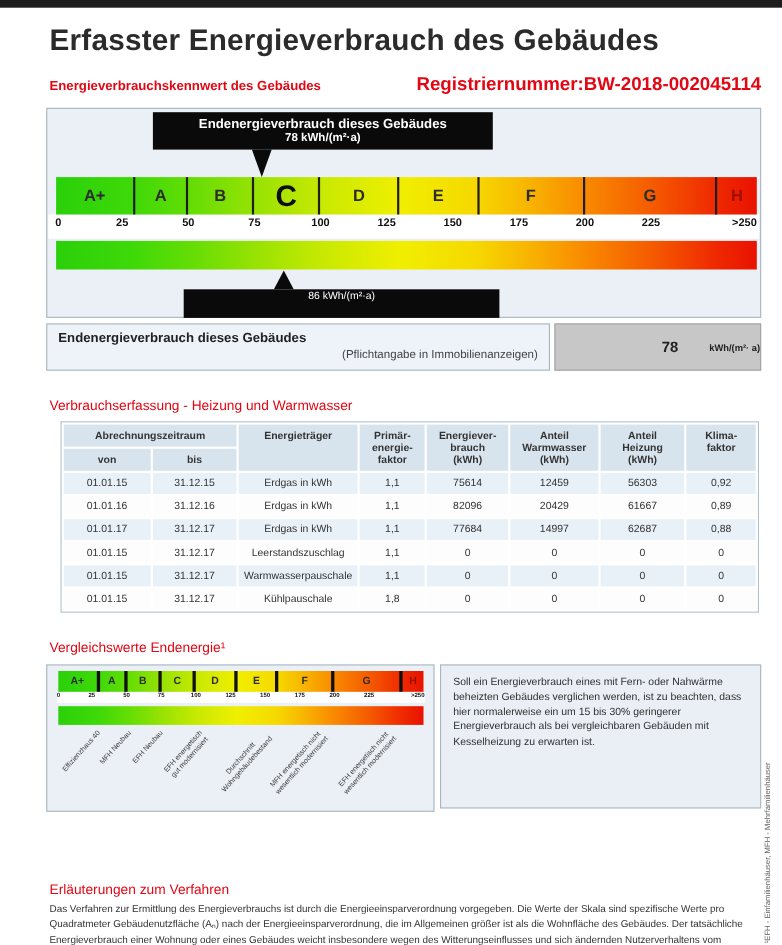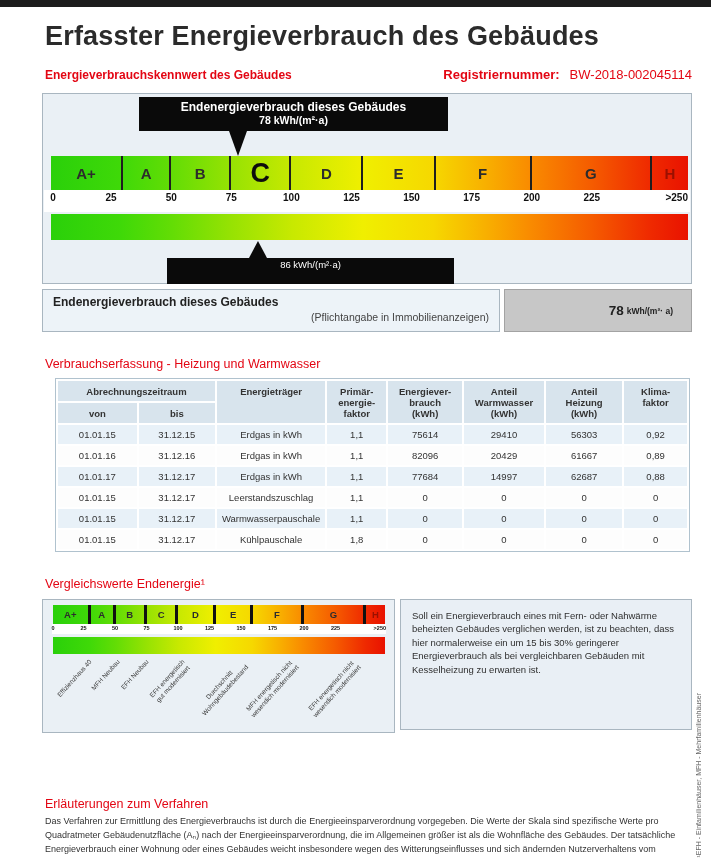--- a/index.html
+++ b/index.html
@@ -6,23 +6,23 @@
   html,body { background:#fff; }
   body { font-family: "Liberation Sans", sans-serif; }
   .page { position:relative; width:711px; height:859px; background:#fff; overflow:hidden; }
   .topbar { height:7px; background:#1d1d1d; width:100%; }
   .content { padding:0 19px 0 42px; }
 
   .title { margin:14px 0 0 3px; font-size:27px; font-weight:bold; color:#2b2b2b; letter-spacing:0.2px; }
   .subrow { display:flex; justify-content:space-between; align-items:baseline; margin:15px 0 0 3px; }
   .red { color:#e30613; }
   .sub-left { font-size:12px; font-weight:bold; }
-  .reg-group { font-size:13px; display:flex; gap:10px;padding-left:20px; }
+  .reg-group { font-size:17px; display:flex; gap:0;padding-left:20px; }
   .reg-label { font-weight:bold; }
-  .reg-value { font-weight:normal; }
+  .reg-value { font-weight:bold; }
 
   
   .scalebox { position:relative; margin-top:11px; height:191px; background:#eaf0f5; border:1px solid #a9b6c0; }
   .tickband-bg { position:absolute; left:1px; right:1px; top:96px; height:22px; background:#fff; }
   .scale-coords { position:absolute; left:8px; right:3px; top:0; bottom:0; }
   .callout { position:absolute; background:#0a0a0a; color:#fff; text-align:center; z-index:5; }
   .callout-top { left:96px; top:3px; width:309px; height:34px; padding-top:3px; }
   .callout-top .c1 { font-size:12px; font-weight:bold; }
   .callout-top .c2 { font-size:10.5px; font-weight:bold; }
   .callout-bottom { left:124px; top:164px; width:287px; height:26px; padding-top:1px; }
@@ -44,21 +44,21 @@
   .tickrow { position:absolute; top:98px; height:18px; width:100%; z-index:3; }
   .tick { position:absolute; font-size:10px; font-weight:bold; color:#111; }
   .strip { position:absolute; top:120px; height:26px; width:100%;
     background:linear-gradient(to right,#2ad00a 0%,#3fd908 11%,#63dd05 19%,#95e203 28%,#c8e901 38%,#f0ef00 49%,#f6d800 60%,#f8b100 68%,#f98c00 75%,#f55b00 85%,#ef2a00 94%,#e91200 100%); }
 
   
   .mandrow { display:flex; margin-top:5px; height:43px; gap:4px; }
   .mand-left { flex:0 0 458px; background:#edf3f8; border:1px solid #a9b6c0; padding:5px 10px 0 10px; }
   .mand-title { font-size:12px; font-weight:bold; color:#222; }
   .mand-sub { font-size:10.5px; color:#444; margin-top:2px;text-align:right; }
-  .mand-right { flex:1; background:#c7c7c7; border:1px solid #a3a3a3; display:flex; align-items:center; justify-content:flex-end; padding-right:18px; gap:3px; }
+  .mand-right { flex:1; background:#c7c7c7; border:1px solid #a3a3a3; display:flex; align-items:center; justify-content:flex-end; gap:28px; }
   .mand-value { font-size:13.5px; font-weight:bold; color:#222; }
   .mand-unit { font-size:8.5px; font-weight:bold; color:#222; }
 
   
   .h2 { font-size:12.5px; font-weight:normal; margin:25px 0 7px 3px; }
   .tblwrap { margin-left:13px; margin-right:2px; border:1px solid #b0c2ce; background:#fff; }
   table.tbl { width:100%; border-collapse:separate; border-spacing:2px; }
   .tbl th { background:#d8e4ed; color:#333; font-size:9.5px; font-weight:bold; padding:4px 2px; white-space:pre-line; }
   .tbl th.grp { vertical-align:middle; }
   .tbl th.vtop { vertical-align:top; padding-top:5px; }
@@ -216,21 +216,21 @@
             <th>bis</th>
           </tr>
         </thead>
         <tbody id="tbody-main">
             <tr>
               <td>01.01.15</td>
               <td>31.12.15</td>
               <td>Erdgas in kWh</td>
               <td>1,1</td>
               <td>75614</td>
-              <td>29410</td>
+              <td>12459</td>
               <td>56303</td>
               <td>0,92</td>
             </tr>
             <tr>
               <td>01.01.16</td>
               <td>31.12.16</td>
               <td>Erdgas in kWh</td>
               <td>1,1</td>
               <td>82096</td>
               <td>20429</td>

